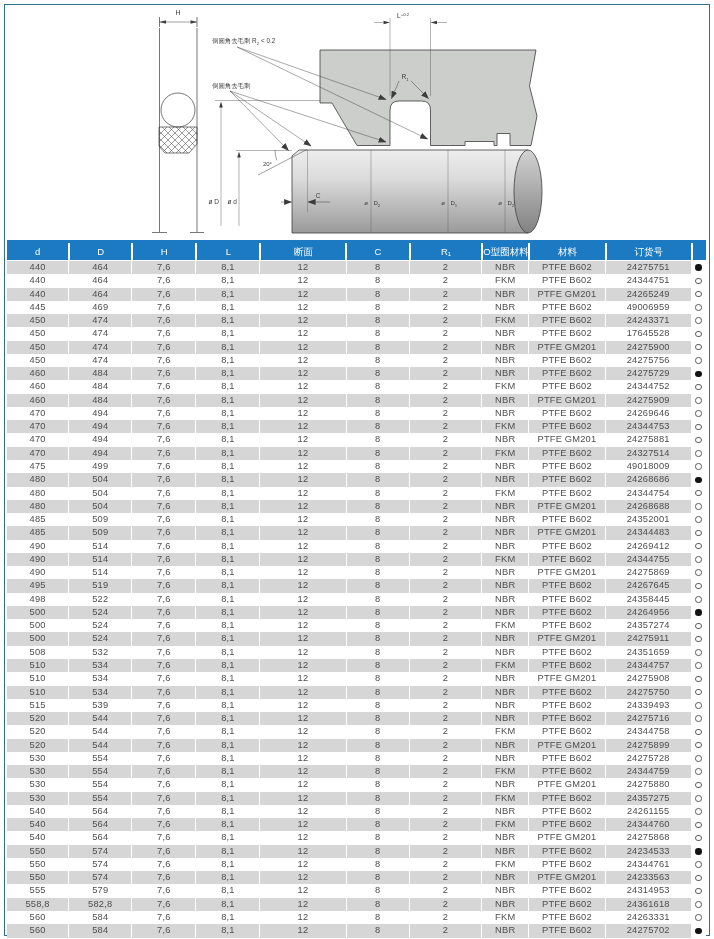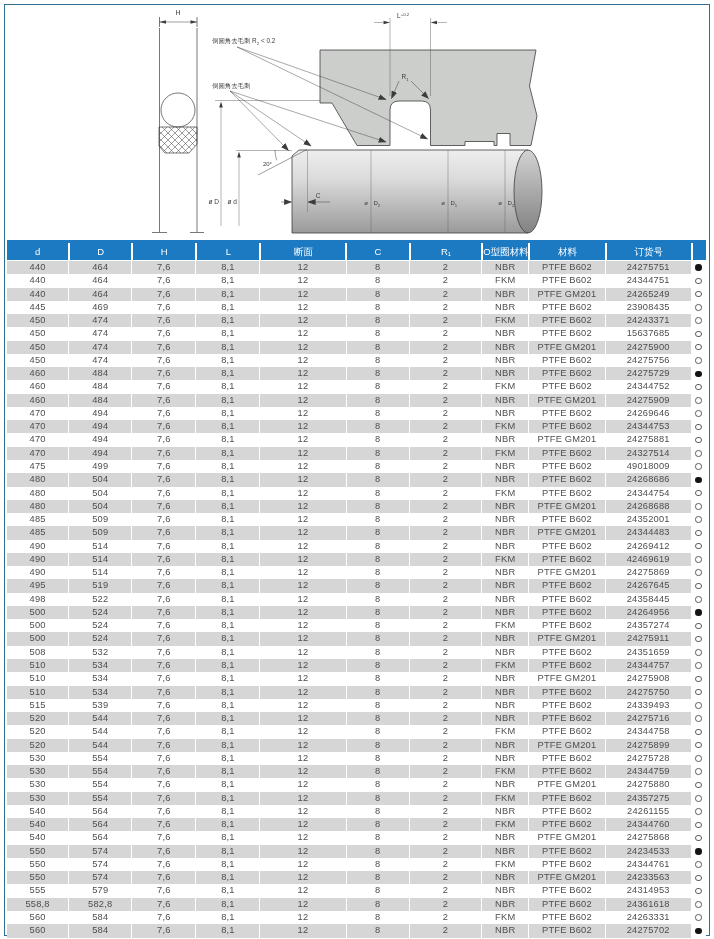--- a/index.html
+++ b/index.html
@@ -213,21 +213,21 @@
         <div class="trow">
           <div class="dc w0">445</div>
           <div class="dc w1">469</div>
           <div class="dc w2">7,6</div>
           <div class="dc w3">8,1</div>
           <div class="dc w4">12</div>
           <div class="dc w5">8</div>
           <div class="dc w6">2</div>
           <div class="dc w7">NBR</div>
           <div class="dc w8">PTFE B602</div>
-          <div class="dc w9">23908435</div>
+          <div class="dc w9">49006959</div>
           <div class="cc w10">
             <span class="dot open"></span>
           </div>
         </div>
         <div class="trow">
           <div class="dc w0">450</div>
           <div class="dc w1">474</div>
           <div class="dc w2">7,6</div>
           <div class="dc w3">8,1</div>
           <div class="dc w4">12</div>
@@ -243,21 +243,21 @@
         <div class="trow">
           <div class="dc w0">450</div>
           <div class="dc w1">474</div>
           <div class="dc w2">7,6</div>
           <div class="dc w3">8,1</div>
           <div class="dc w4">12</div>
           <div class="dc w5">8</div>
           <div class="dc w6">2</div>
           <div class="dc w7">NBR</div>
           <div class="dc w8">PTFE B602</div>
-          <div class="dc w9">15637685</div>
+          <div class="dc w9">17645528</div>
           <div class="cc w10">
             <span class="dot open"></span>
           </div>
         </div>
         <div class="trow">
           <div class="dc w0">450</div>
           <div class="dc w1">474</div>
           <div class="dc w2">7,6</div>
           <div class="dc w3">8,1</div>
           <div class="dc w4">12</div>
@@ -498,21 +498,21 @@
         <div class="trow">
           <div class="dc w0">490</div>
           <div class="dc w1">514</div>
           <div class="dc w2">7,6</div>
           <div class="dc w3">8,1</div>
           <div class="dc w4">12</div>
           <div class="dc w5">8</div>
           <div class="dc w6">2</div>
           <div class="dc w7">FKM</div>
           <div class="dc w8">PTFE B602</div>
-          <div class="dc w9">42469619</div>
+          <div class="dc w9">24344755</div>
           <div class="cc w10">
             <span class="dot open"></span>
           </div>
         </div>
         <div class="trow">
           <div class="dc w0">490</div>
           <div class="dc w1">514</div>
           <div class="dc w2">7,6</div>
           <div class="dc w3">8,1</div>
           <div class="dc w4">12</div>

